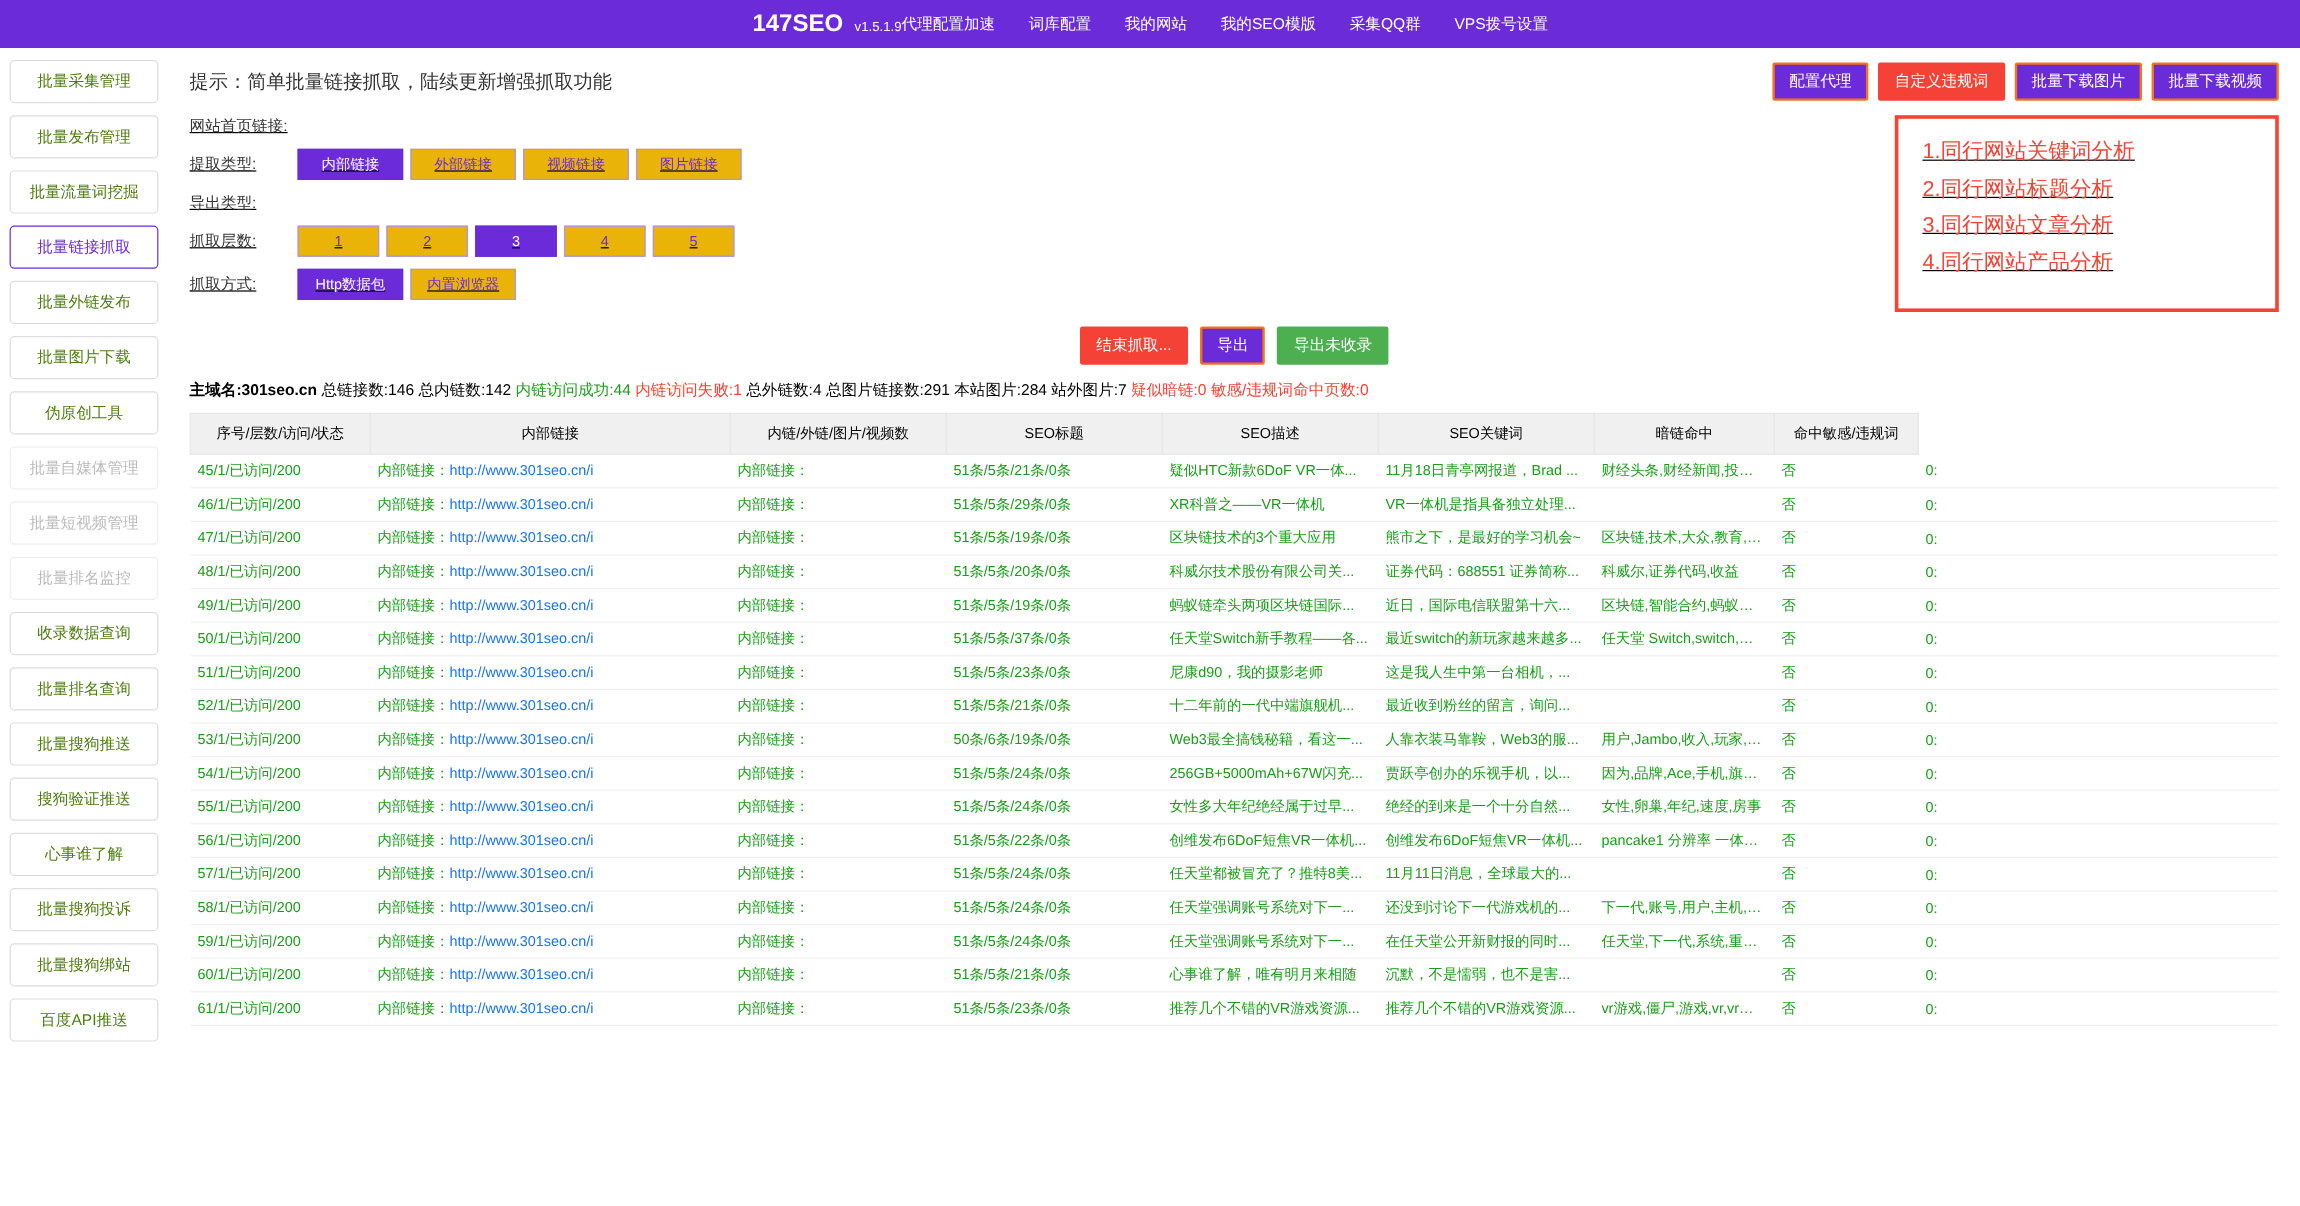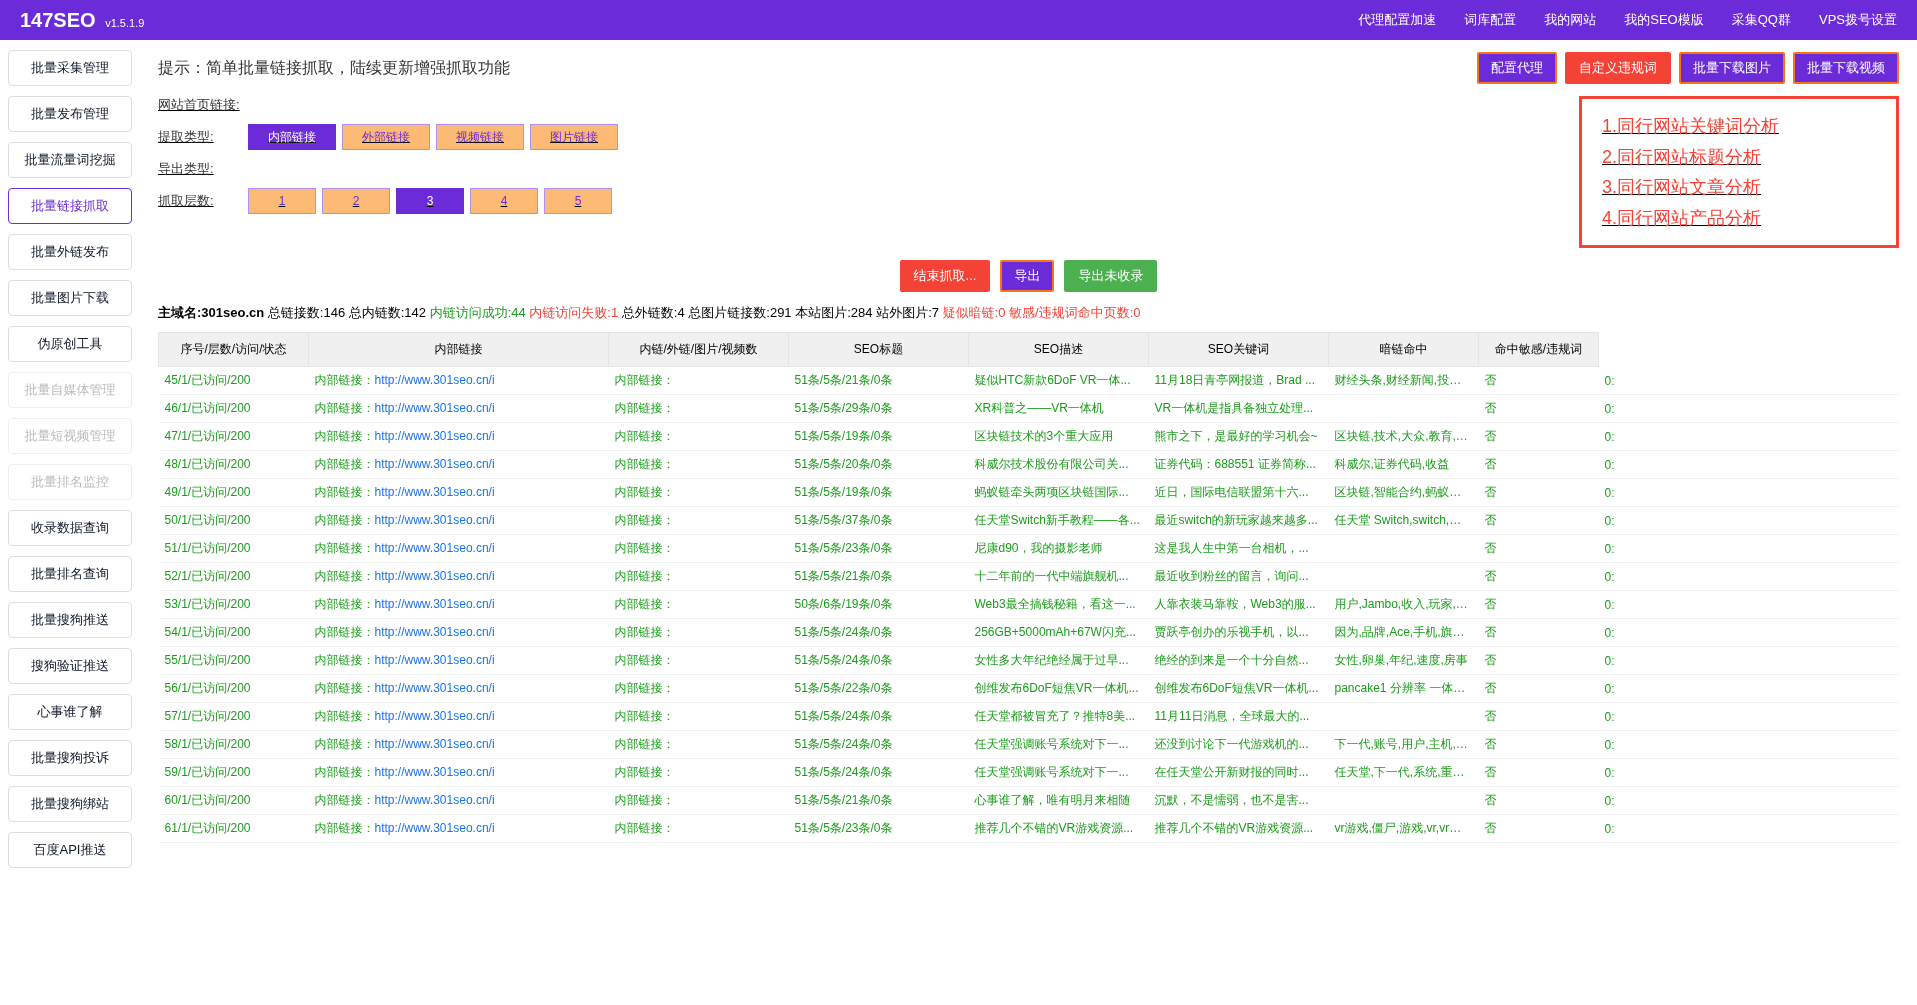--- a/index.html
+++ b/index.html
@@ -1,40 +1,40 @@
 <!DOCTYPE html>
 <html><head>
 <meta charset="utf-8">
 <style>
 * { margin: 0; padding: 0; box-sizing: border-box; }
 body { font-family: "Microsoft YaHei", Arial, sans-serif; font-size: 12px; background: #fff; }
-.header { background: #6c2bd9; color: #fff; height: 40px; display: flex; align-items: center; padding: 0 20px; justify-content: space-between; }
+.header { background: #6c2bd9; color: #fff; height: 40px; display: flex; align-items: center; padding: 0 20px; justify-content: center; }
 .logo { font-size: 20px; font-weight: bold; }
 .logo .ver { font-size: 11px; font-weight: normal; margin-left: 4px; }
 .topnav { display: flex; gap: 28px; font-size: 13px; }
 .topnav span { cursor: pointer; }
 .container { display: flex; }
 .sidebar { width: 140px; padding: 10px 8px; display: flex; flex-direction: column; gap: 10px; }
-.sidebar-item { border: 1px solid #ddd; border-radius: 4px; padding: 8px 6px; text-align: center; font-size: 13px; cursor: pointer; background: #fff; color: #0f172a; }
+.sidebar-item { border: 1px solid #ddd; border-radius: 4px; padding: 8px 6px; text-align: center; font-size: 13px; cursor: pointer; background: #fff; color: #4d7c0f; }
 .sidebar-item.active { color: #6c2bd9; border-color: #6c2bd9; }
 .sidebar-item.disabled { color: #bbb; border-color: #eee; }
 .main { flex: 1; padding: 12px 18px; }
 .topbar { display: flex; justify-content: space-between; align-items: center; margin-bottom: 12px; }
 .hint { font-size: 16px; color: #333; }
 .btnrow { display: flex; gap: 8px; }
 .btn { padding: 5px 12px; border: 2px solid #f97316; background: #6c2bd9; color: #fff; font-size: 13px; cursor: pointer; border-radius: 2px; }
 .btn.red { background: #f44336; border-color: #f44336; }
 .btn.green { background: #4caf50; border-color: #4caf50; }
 .form-area { display: flex; gap: 30px; text-decoration: underline; }
 .form-left { flex: 1; }
 .form-row { display: flex; align-items: center; margin-bottom: 10px; }
 .form-label { width: 90px; font-size: 13px; color: #333; }
 .url-input { width: 500px; padding: 5px 8px; border: 1px solid #ccc; font-size: 13px; }
 .opt-group { display: flex; gap: 6px; }
-.opt { width: 88px; height: 26px; border: 1px solid #b090f0; color: #6c2bd9; background: #fdba74; font-size: 12px; display: flex; align-items: center; justify-content: center; cursor: pointer; }
+.opt { width: 88px; height: 26px; border: 1px solid #b090f0; color: #6c2bd9; background: #eab308; font-size: 12px; display: flex; align-items: center; justify-content: center; cursor: pointer; }
 .opt.selected { background: #6c2bd9; color: #fff; border-color: #6c2bd9; }
 .opt.small { width: 68px; }
 .feature-box { border: 3px solid #f44336; padding: 12px 20px; width: 320px; }
 .feature-box div { color: #f44336; font-size: 18px; line-height: 1.7; font-weight: 500; }
 .action-row { display: flex; gap: 10px; justify-content: center; margin: 12px 0; }
 .stats { font-size: 13px; margin: 10px 0; }
 .stats b { font-weight: bold; }
 .stats .green { color: #1a9c1a; }
 .stats .red { color: #f44336; }
 .table { width: 100%; border-collapse: collapse; font-size: 12px; }
@@ -114,20 +114,27 @@
             <div class="form-row">
               <div class="form-label">抓取层数:</div>
               <div class="opt-group">
                 <div class="opt small">1</div>
                 <div class="opt small">2</div>
                 <div class="opt selected small">3</div>
                 <div class="opt small">4</div>
                 <div class="opt small">5</div>
               </div>
             </div>
+            <div class="form-row">
+              <div class="form-label">抓取方式:</div>
+              <div class="opt-group">
+                <div class="opt selected">Http数据包</div>
+                <div class="opt">内置浏览器</div>
+              </div>
+            </div>
           </div>
       </div>
       <div class="feature-box" id="features">
           <div>1.同行网站关键词分析</div>
           <div>2.同行网站标题分析</div>
           <div>3.同行网站文章分析</div>
           <div>4.同行网站产品分析</div>
         </div>
     </div>
 

